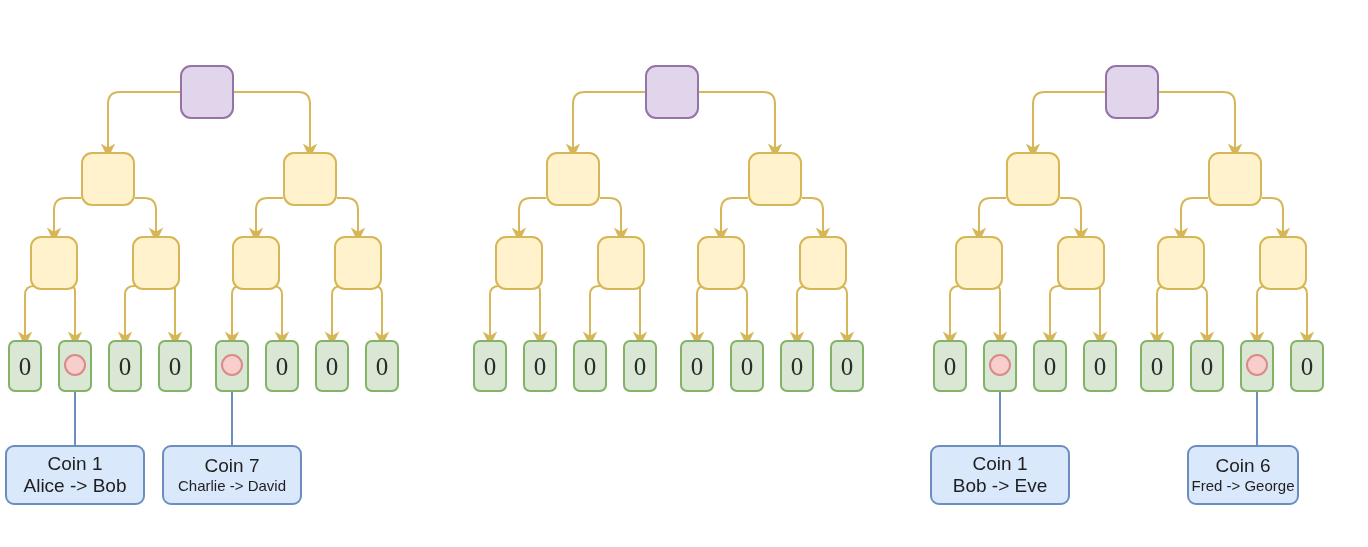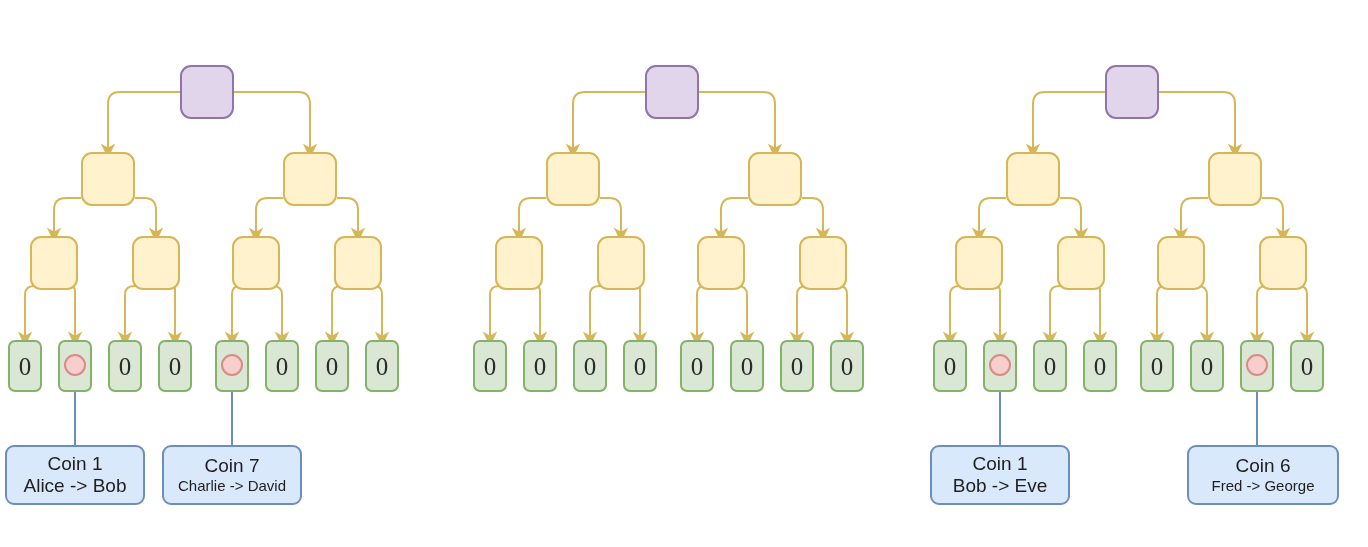--- a/index.html
+++ b/index.html
@@ -180,18 +180,18 @@
       </div>
       <div class="node leaf" style="left: 1240px; top: 340px; width: 34px; height: 52px;"></div>
       <div class="tx-dot" style="left: 1246px; top: 354px;"></div>
       <div class="node leaf" style="left: 1290px; top: 340px; width: 34px; height: 52px;">
         <span class="leaf-val">0</span>
       </div>
       <div class="coin-box" style="left: 930px; top: 445px; width: 140px; height: 60px;">
         <div class="coin-title">Coin 1</div>
         <div class="coin-sub">Bob -&gt; Eve</div>
       </div>
-      <div class="coin-box" style="left: 1187px; top: 445px; width: 152px; height: 60px;">
+      <div class="coin-box" style="left: 1187px; top: 445px; width: 112px; height: 60px;">
         <div class="coin-title">Coin 6</div>
         <div class="coin-sub small">Fred -&gt; George</div>
       </div>
     </div>
 </div>
 
 </body></html>

